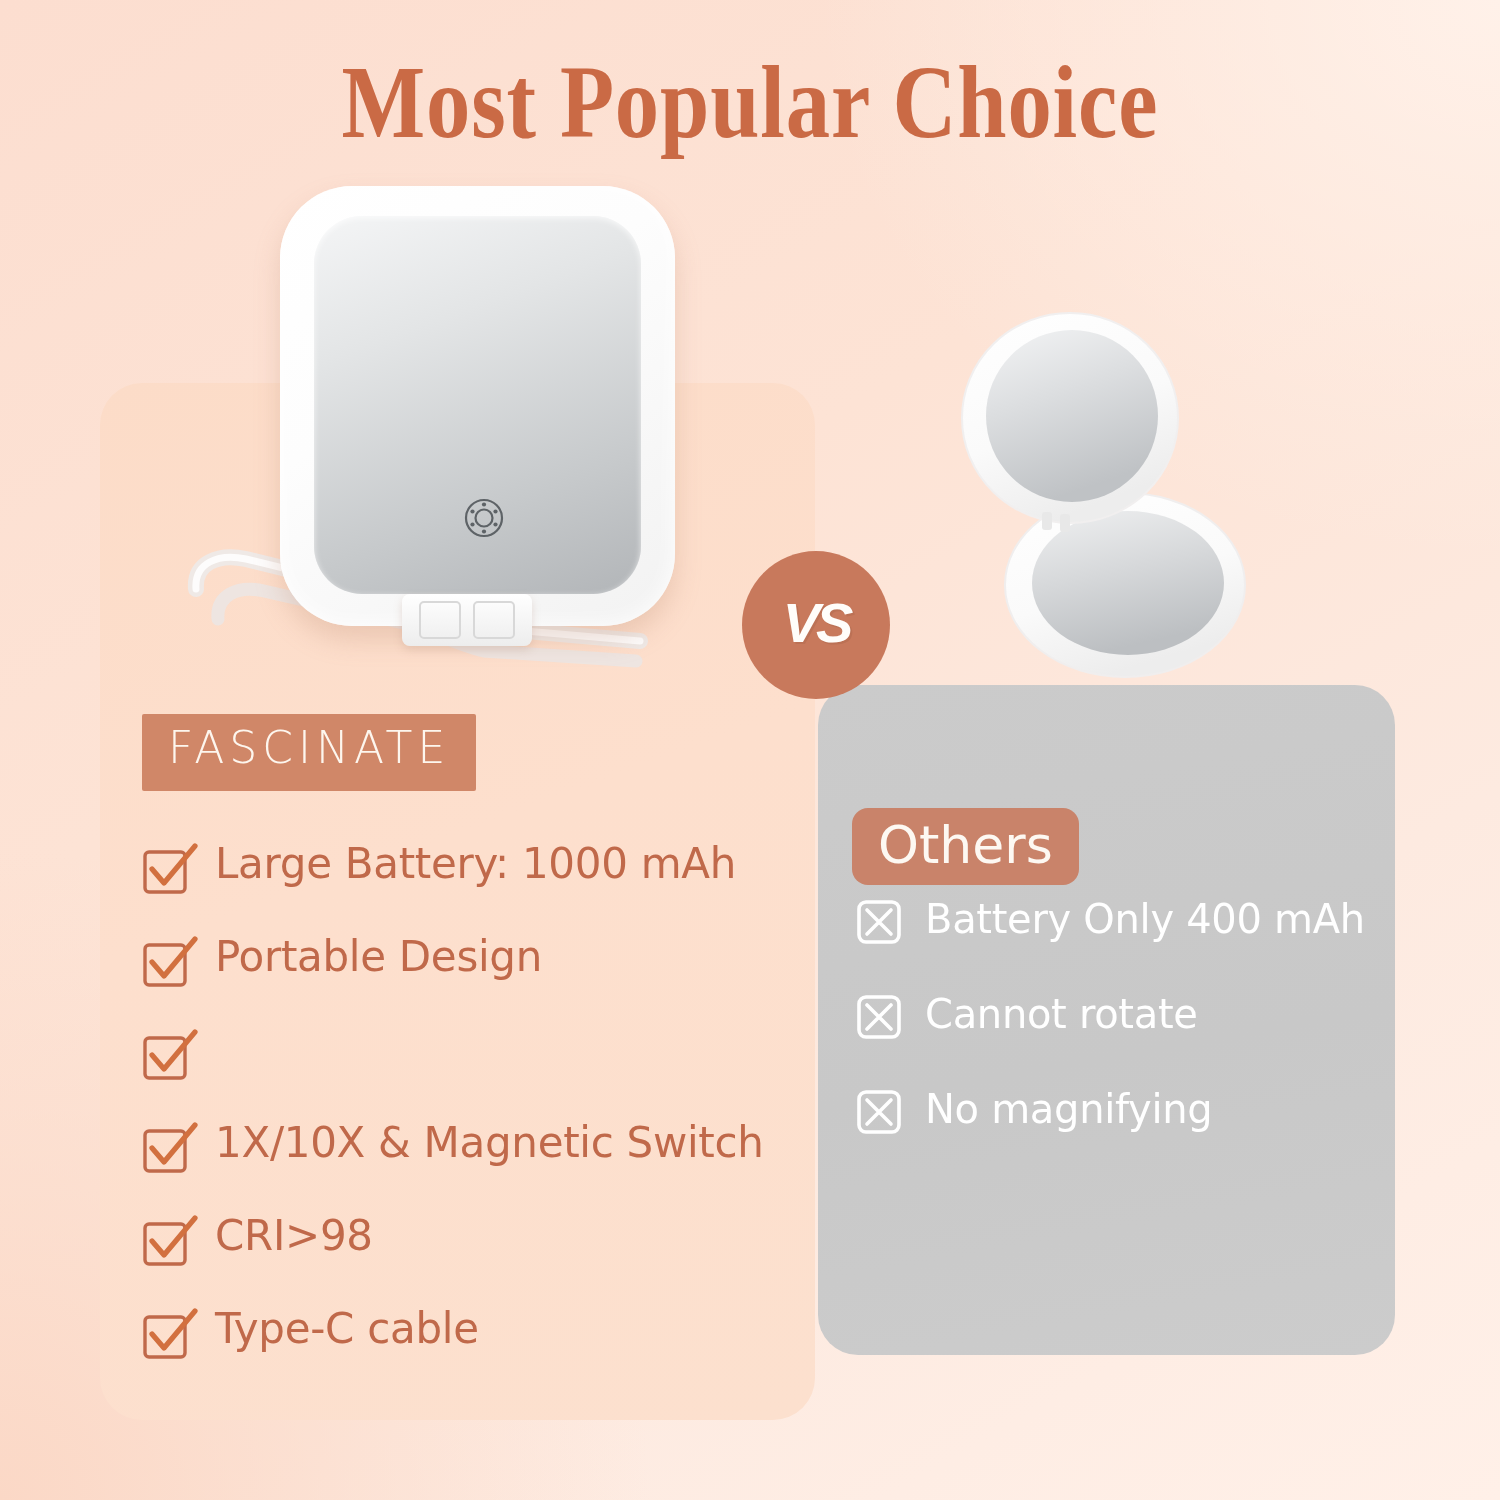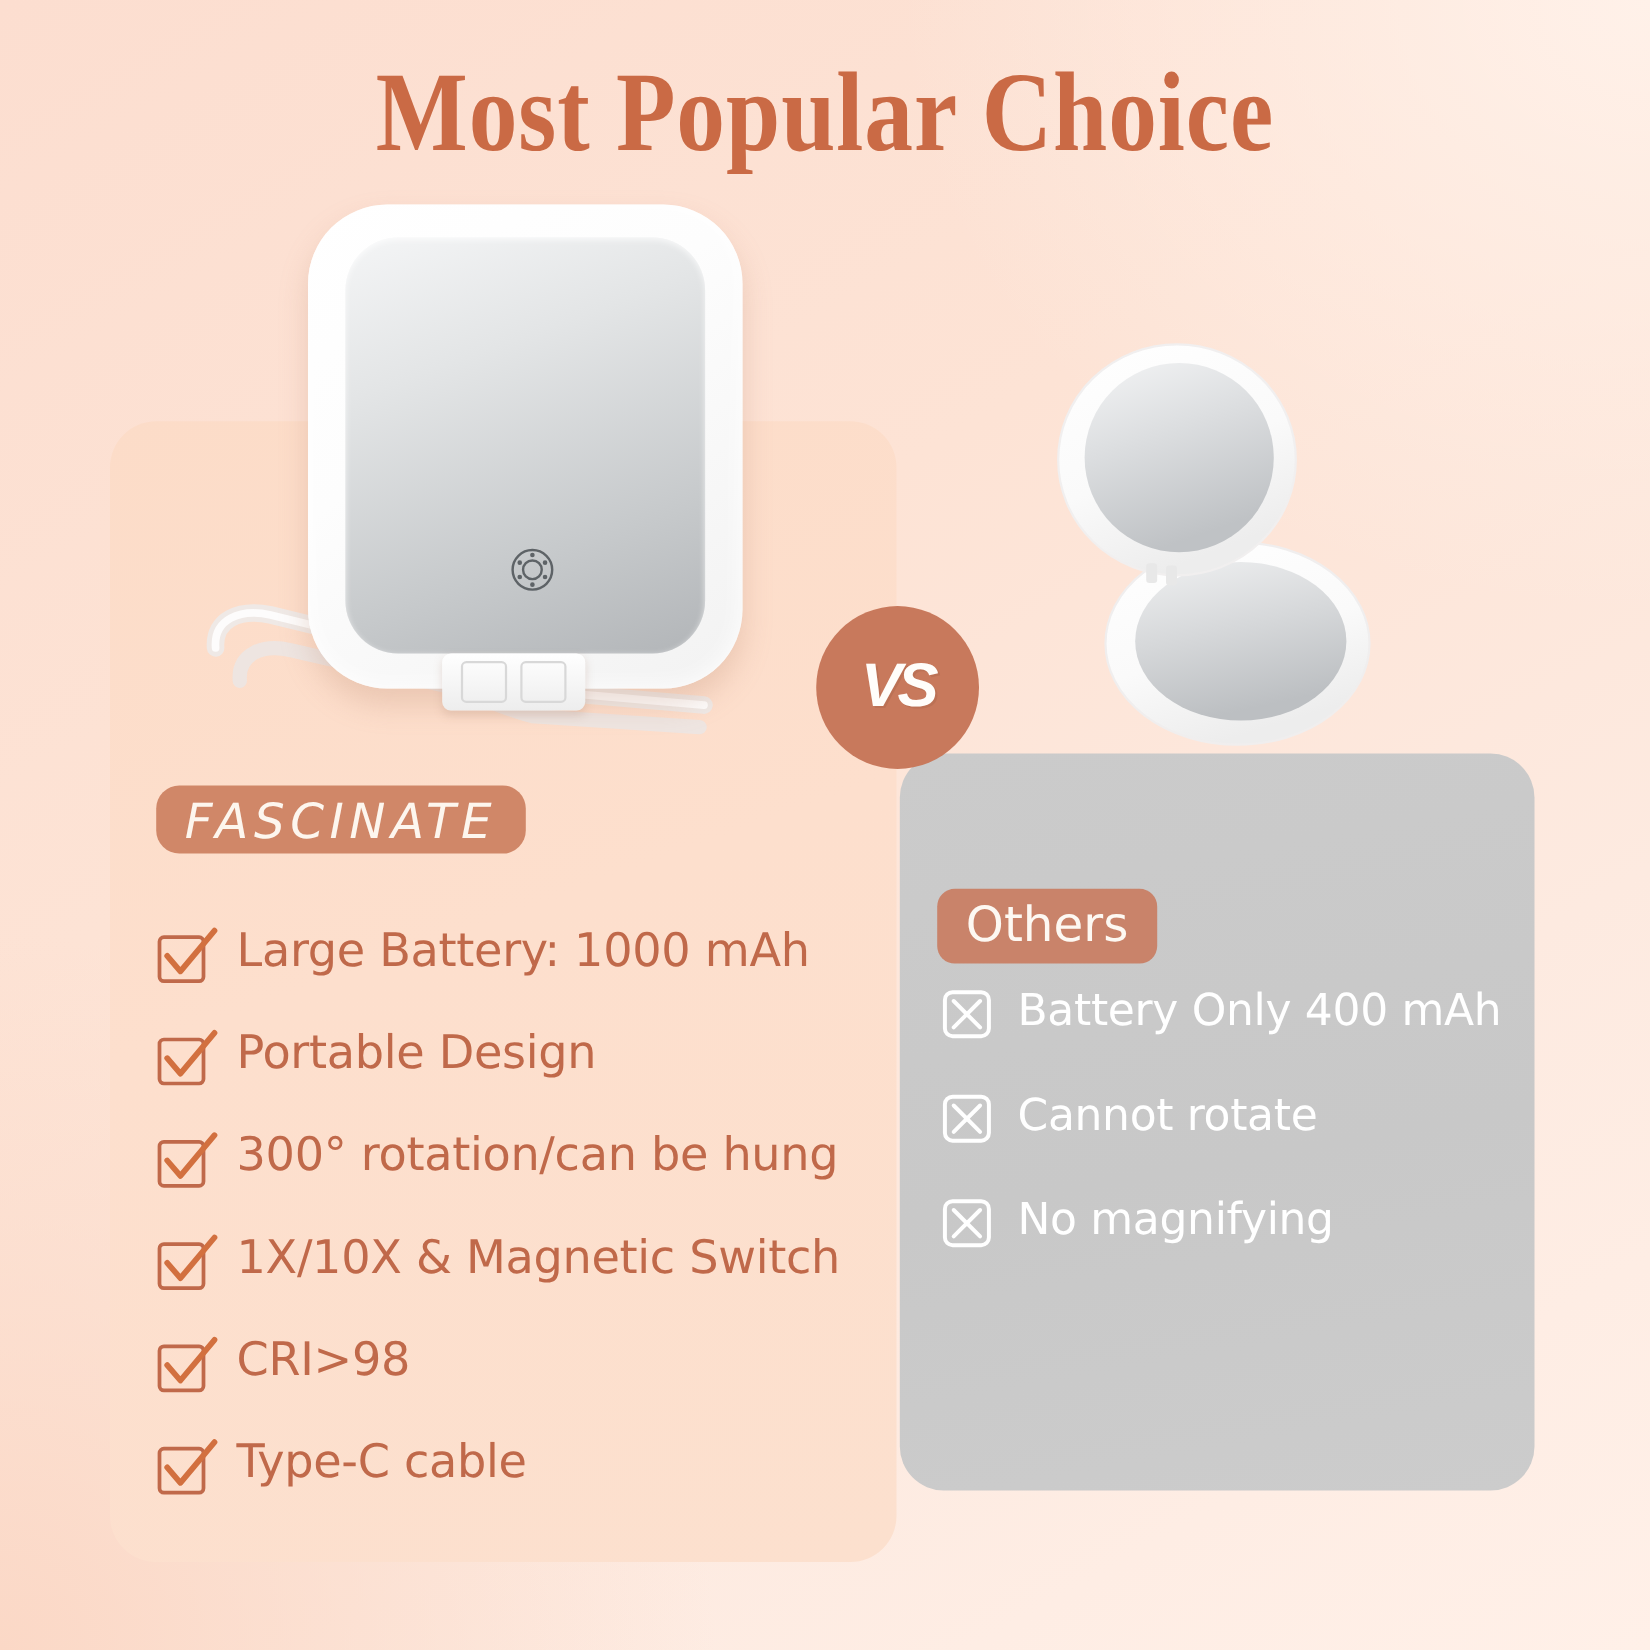--- a/index.html
+++ b/index.html
@@ -75,24 +75,23 @@
     color: #fffdfa;
     line-height: 1;
     transform: translateY(-2px);
     text-shadow: 2px 2px 0 rgba(150,90,65,0.25);
   }
 
   
   #brand-badge {
     position:absolute;
     left: 142px; top: 714px;
-    padding: 12px 26px 6px 26px;
-    border-radius: 21px;
+    padding: 12px 26px 21px 26px;
+    border-radius: 2px;
     background: #d08768;
-    font-style: italic;
   }
   #brand-badge .brand-text {
     font-family: "DejaVu Sans", sans-serif;
     font-weight: 300;
     font-size: 44px;
     letter-spacing: 5px;
     color: #fdf6ee;
     line-height: 1;
     white-space: nowrap;
   }
@@ -100,21 +99,21 @@
   
   #others-badge {
     position:absolute;
     left: 852px; top: 808px;
     padding: 10px 26px 12px 26px;
     border-radius: 16px;
     background: #c9836a;
   }
   #others-badge .others-text {
     font-family: "DejaVu Sans", sans-serif;
-    font-size: 44px;
+    font-size: 52px;
     color: #fdf8f2;
     line-height: 1.05;
     white-space: nowrap;
   }
 
   
   #pro-list {
     position:absolute;
     left: 141px; top: 842px;
     width: 660px;
@@ -318,21 +317,20 @@
       </span>
       <span class="label">Portable Design</span>
     </div>
     <div class="pro-item">
       <span class="icon-wrap">
         <svg width="56" height="56" viewBox="0 0 56 56">
           <rect x="4" y="10" width="40" height="40" rx="4" fill="none" stroke="#c0694a" stroke-width="3.4"></rect>
           <path d="M11,27 L23,41 L54,4" fill="none" stroke="#d2703f" stroke-width="5.2" stroke-linecap="round" stroke-linejoin="round"></path>
         </svg>
       </span>
-      <span class="label">300° rotation/can be hung</span>
     </div>
     <div class="pro-item">
       <span class="icon-wrap">
         <svg width="56" height="56" viewBox="0 0 56 56">
           <rect x="4" y="10" width="40" height="40" rx="4" fill="none" stroke="#c0694a" stroke-width="3.4"></rect>
           <path d="M11,27 L23,41 L54,4" fill="none" stroke="#d2703f" stroke-width="5.2" stroke-linecap="round" stroke-linejoin="round"></path>
         </svg>
       </span>
       <span class="label">1X/10X &amp; Magnetic Switch</span>
     </div>

